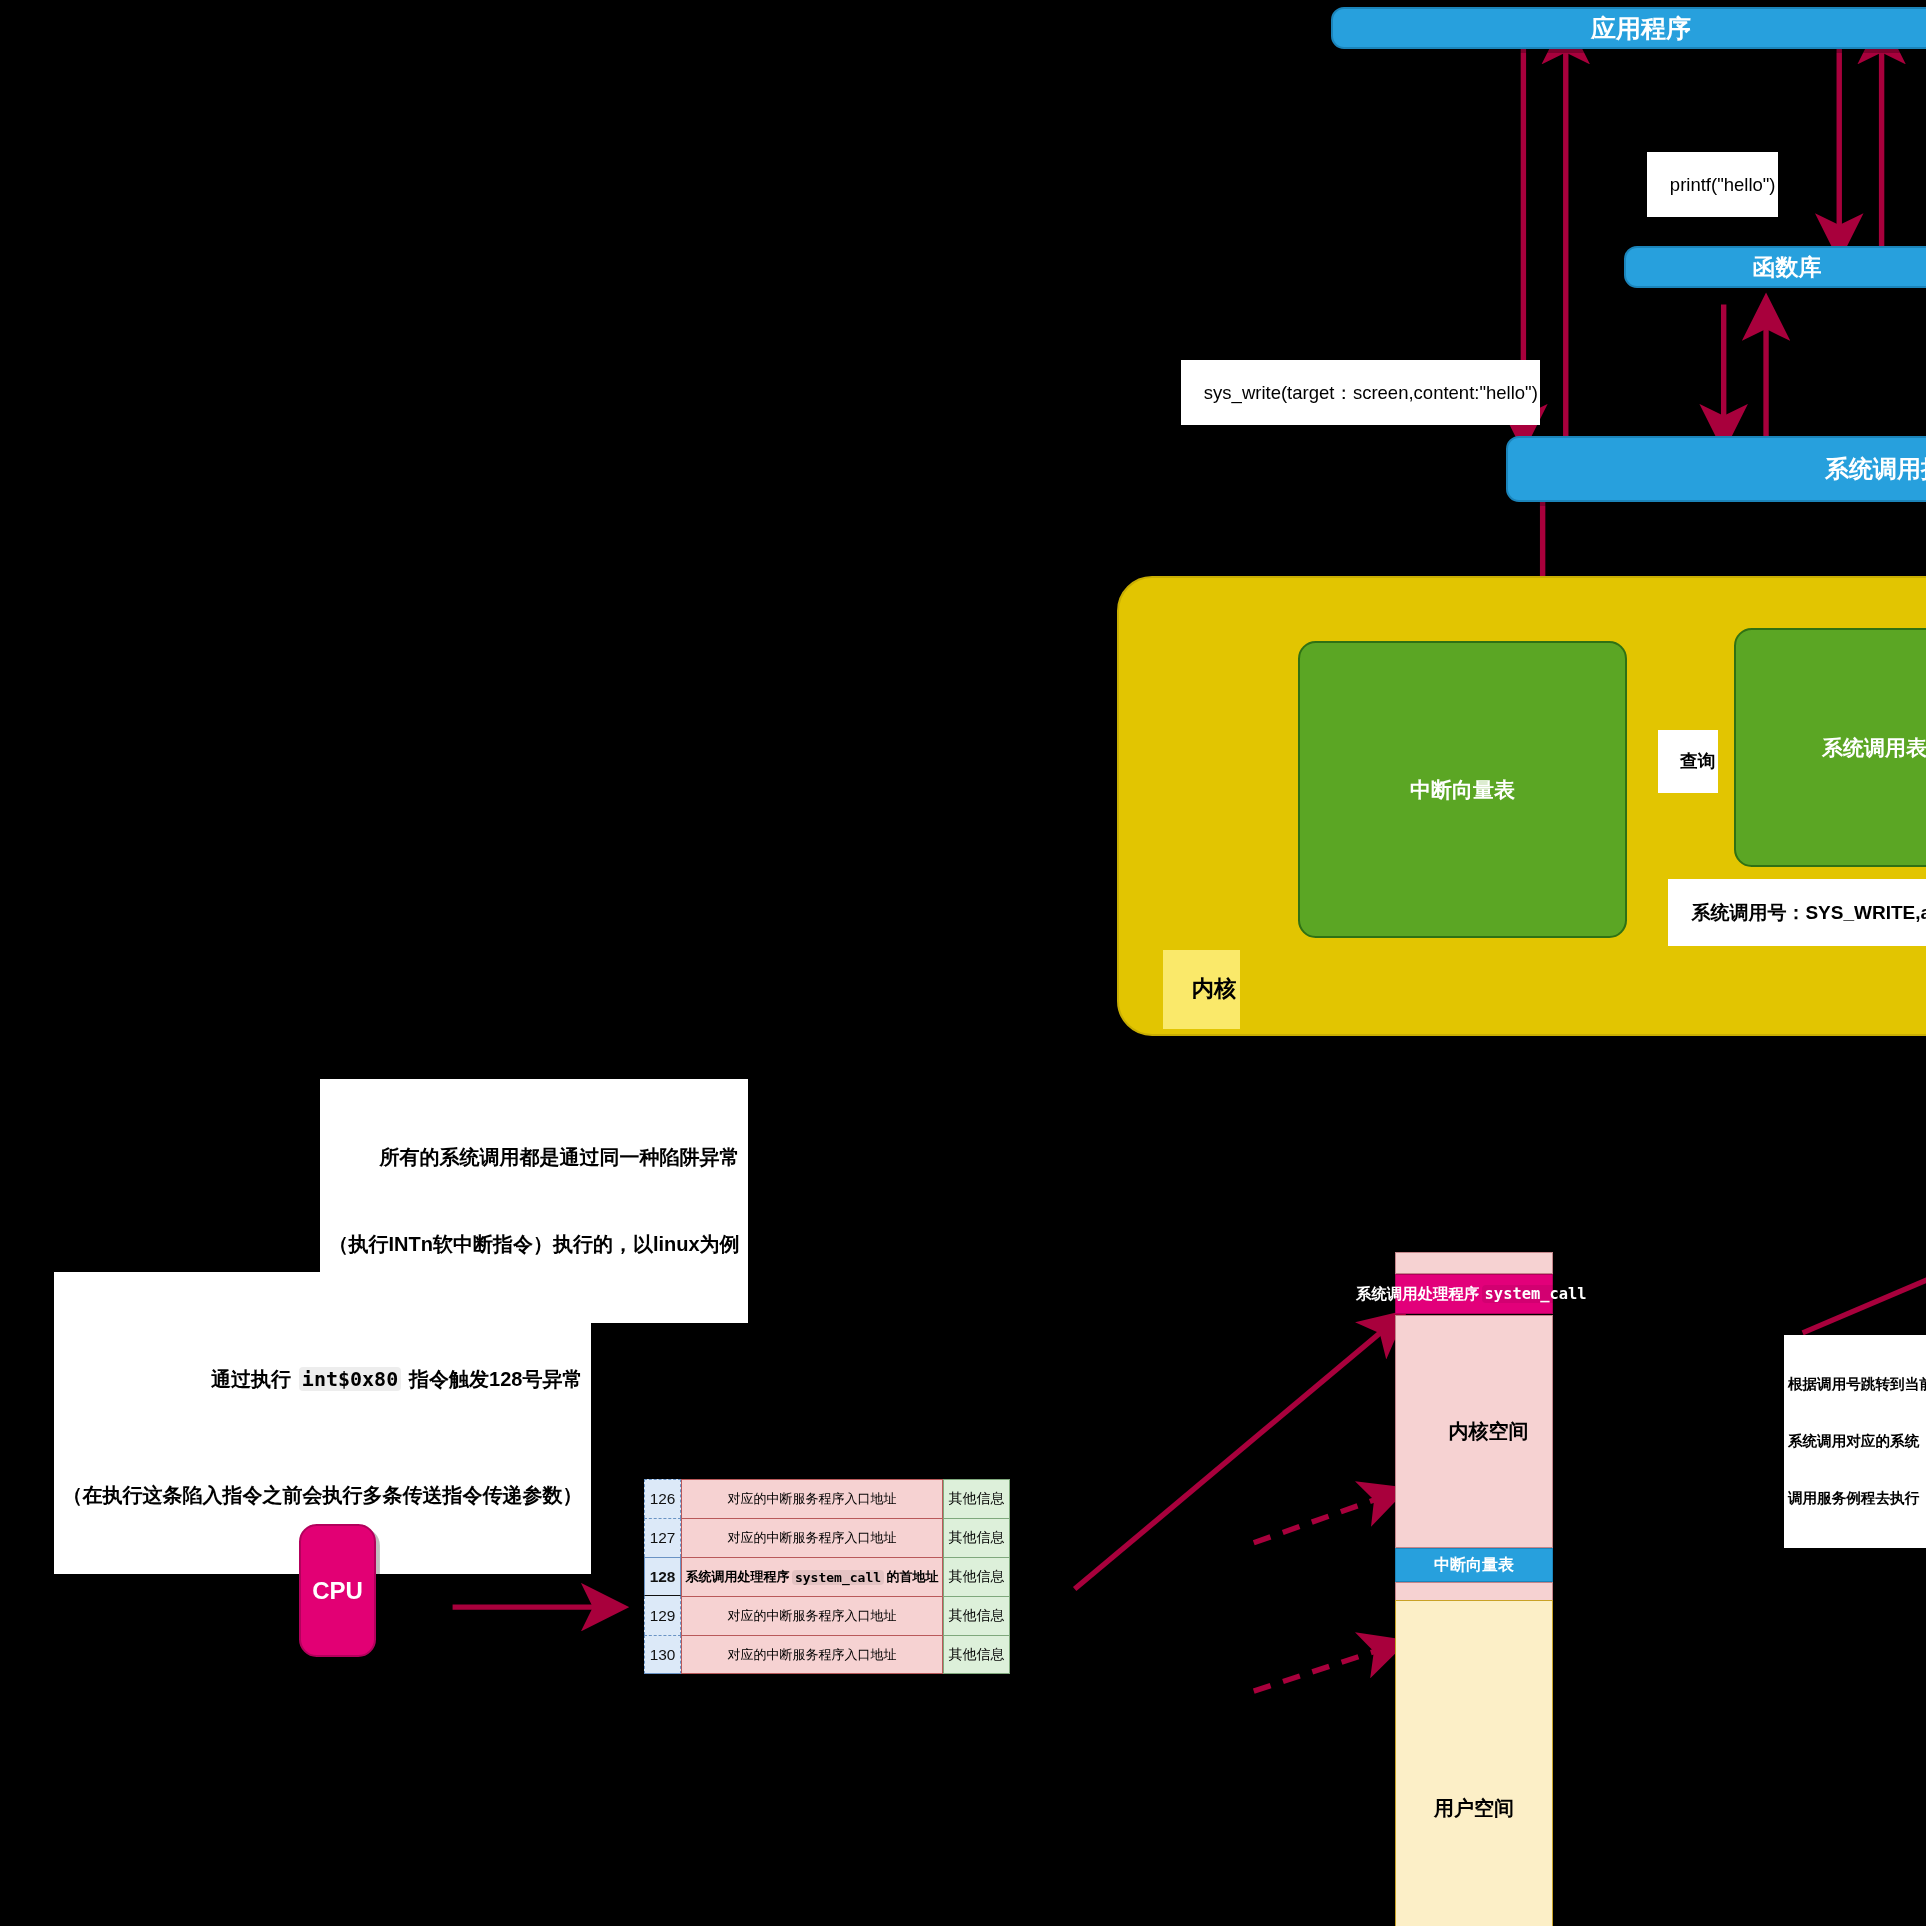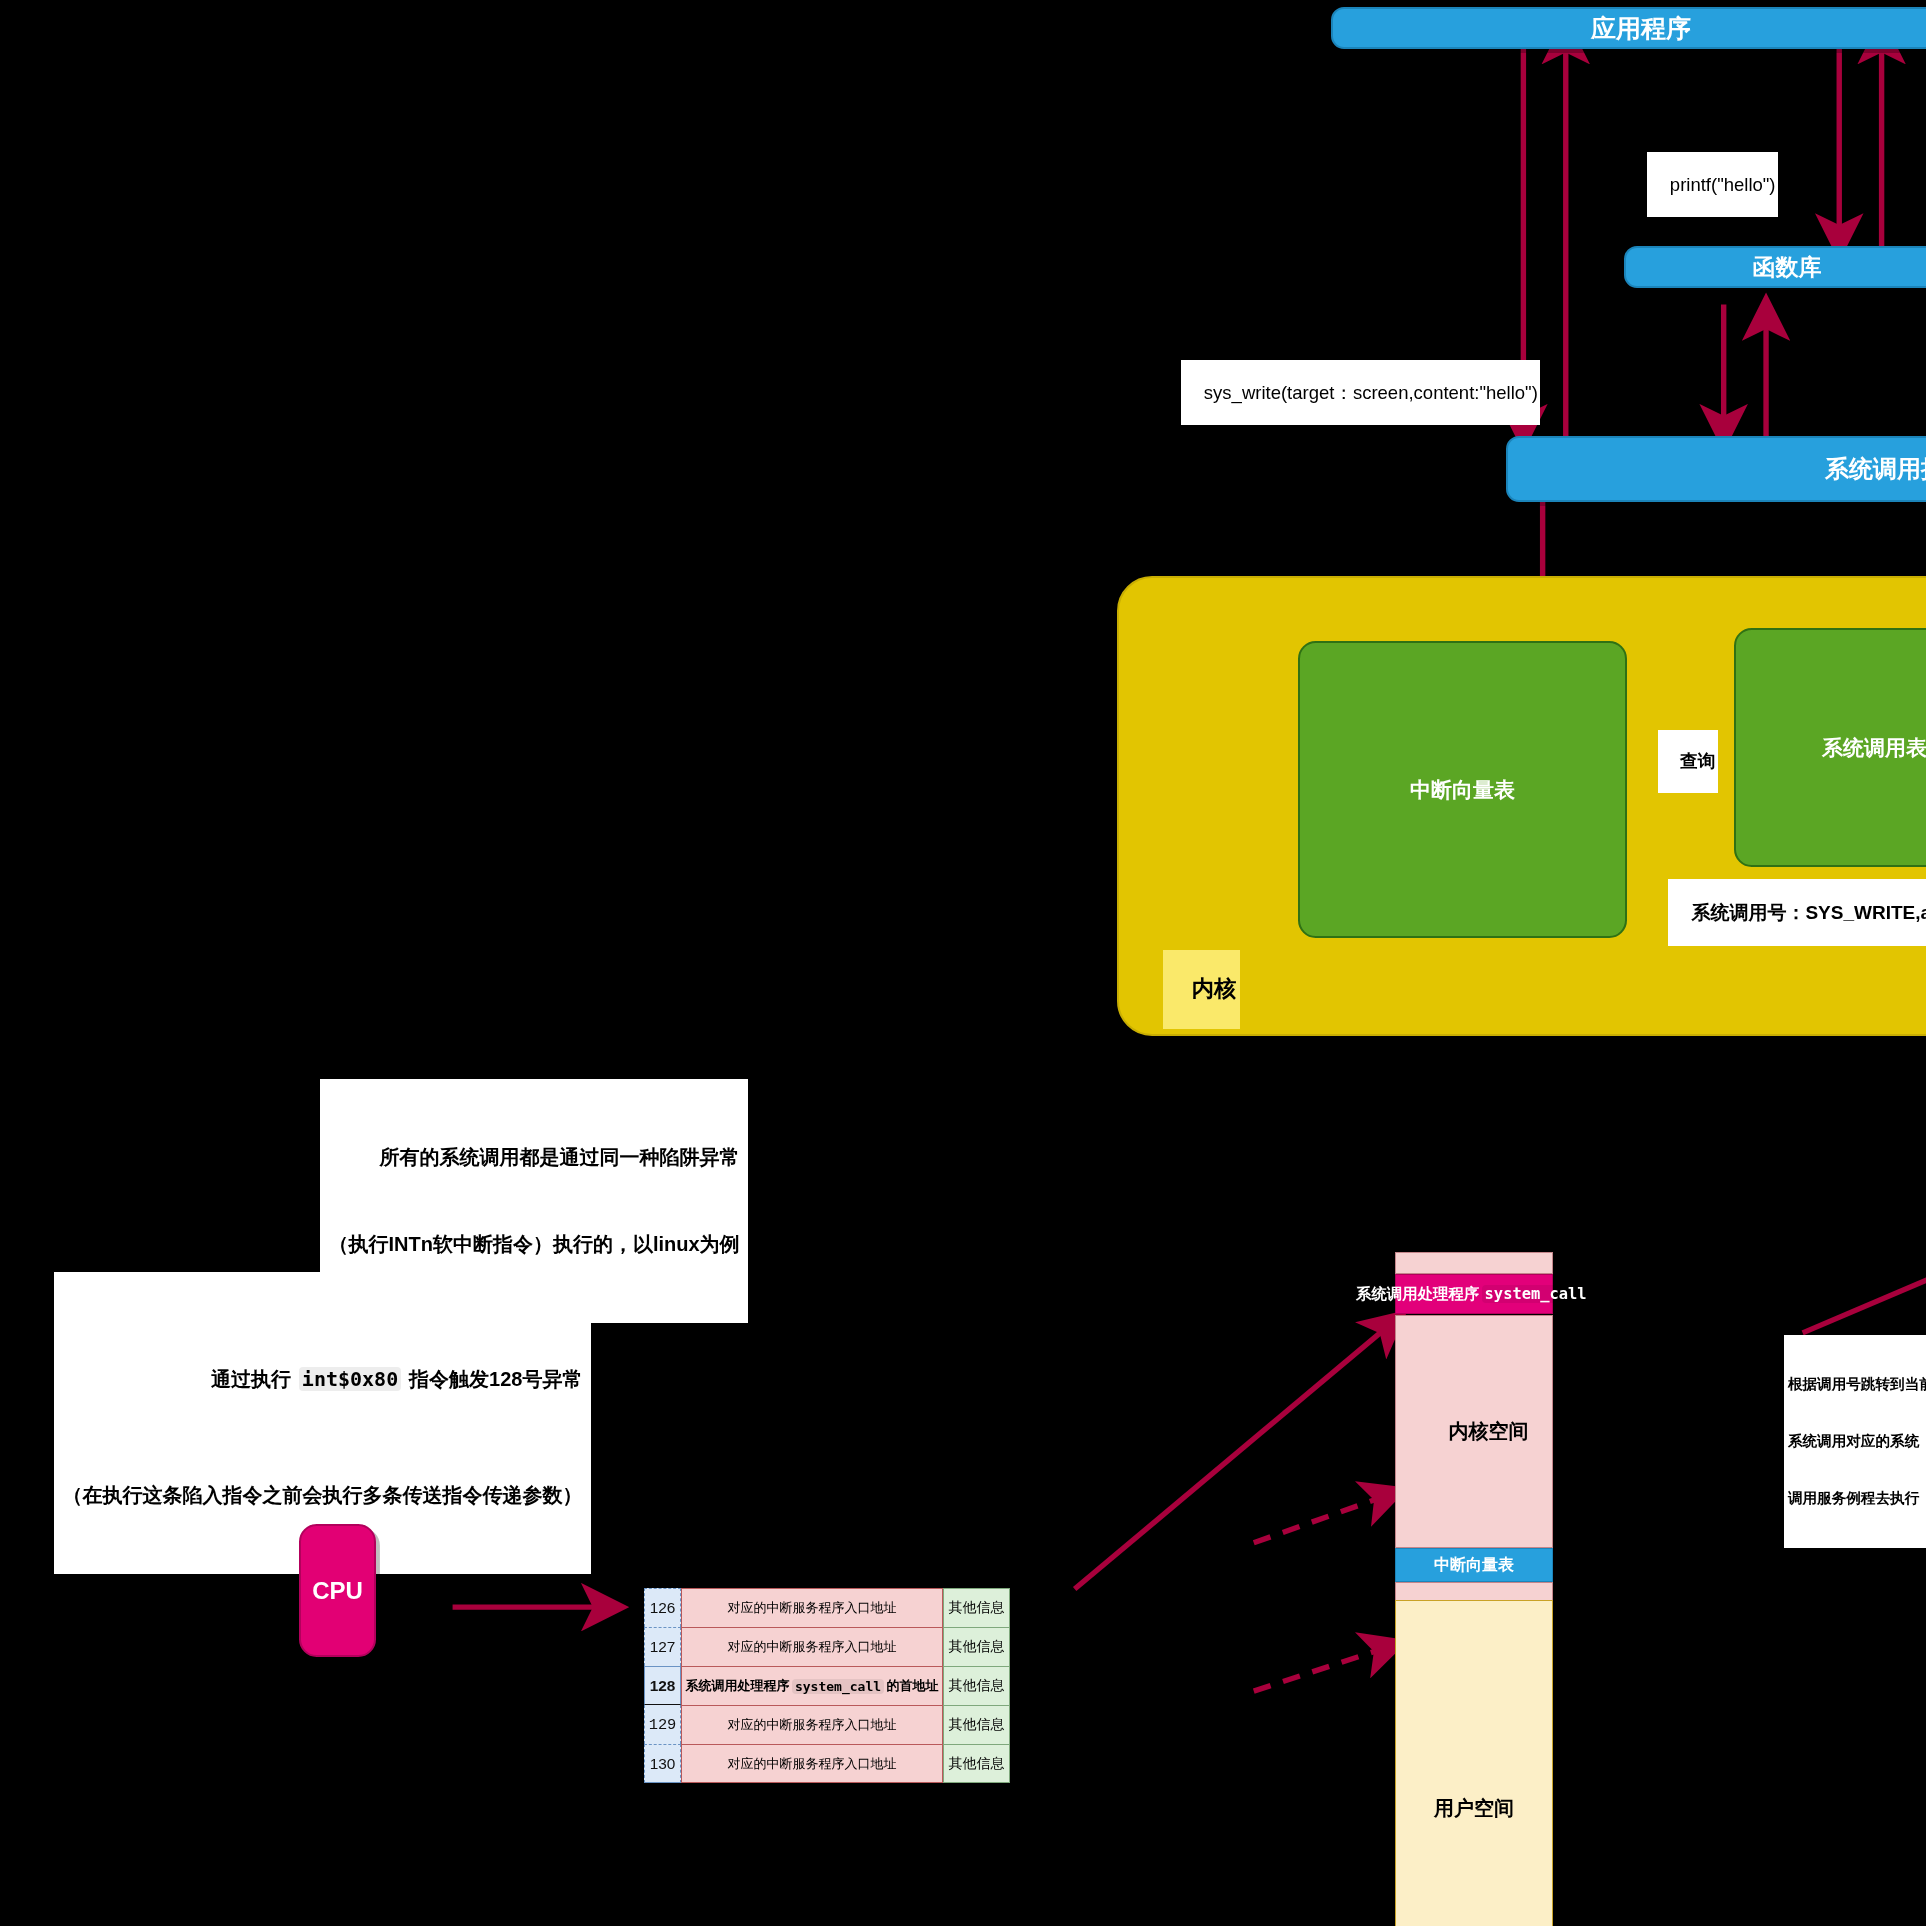--- a/index.html
+++ b/index.html
@@ -37,21 +37,21 @@
   
   #arrows{position:absolute;left:0;top:0;width:2677px;height:2140px;pointer-events:none;}
 
   
   #ivt{position:absolute;display:flex;flex-direction:column;}
   #ivt .row{display:flex;height:39px;}
   #ivt .c-num{width:37px;background:#DCE9F8;border:1.2px dashed #6A93C4;
               border-bottom:none;display:flex;align-items:center;justify-content:center;
               font-size:15.4px;color:#111;box-sizing:border-box;}
   #ivt .row.hl .c-num{border-style:solid;border-width:1.5px;font-weight:bold;}
-  #ivt .row.after-hl .c-num{border-top:none;font-family:Liberation Mono, monospace;}
+  #ivt .row.after-hl .c-num{border-top:none;}
   #ivt .c-addr{width:262px;background:#F6D2D2;border:1.2px solid #B9595A;border-bottom:none;
                display:flex;align-items:center;justify-content:center;
                font-size:13px;color:#000;box-sizing:border-box;}
   #ivt .row.hl .c-addr{font-weight:bold;}
   #ivt .c-other{width:67px;background:#DDF0DA;border:1.2px solid #7FA87C;border-bottom:none;
                 display:flex;align-items:center;justify-content:center;
                 font-size:14px;color:#000;box-sizing:border-box;}
   #ivt .row:last-child .c-num{border-bottom:1.5px solid #6A93C4;}
   #ivt .row:last-child .c-addr{border-bottom:1.2px solid #B9595A;}
   #ivt .row:last-child .c-other{border-bottom:1.2px solid #7FA87C;}
@@ -175,21 +175,21 @@
   <div class="lbl" style="left:1784px;top:1335px;font-size:14.6px;padding:2.3px 3.9px;line-height:1.3;">
     <div>根据调用号跳转到当前</div>
     <div>系统调用对应的系统</div>
     <div>调用服务例程去执行</div>
   </div>
 
   <div class="node cpu" style="left:299px;top:1524px;width:77px;height:133px;font-size:24px;">
     <span>CPU</span>
   </div>
 
-  <div id="ivt" style="left:616px;top:1588px;padding-left:28px;">
+  <div id="ivt" style="left:616px;top:1479px;padding-left:28px;">
       <div class="row">
         <div class="c-num">126</div>
         <div class="c-addr">对应的中断服务程序入口地址</div>
         <div class="c-other">其他信息</div>
       </div>
       <div class="row">
         <div class="c-num">127</div>
         <div class="c-addr">对应的中断服务程序入口地址</div>
         <div class="c-other">其他信息</div>
       </div>

